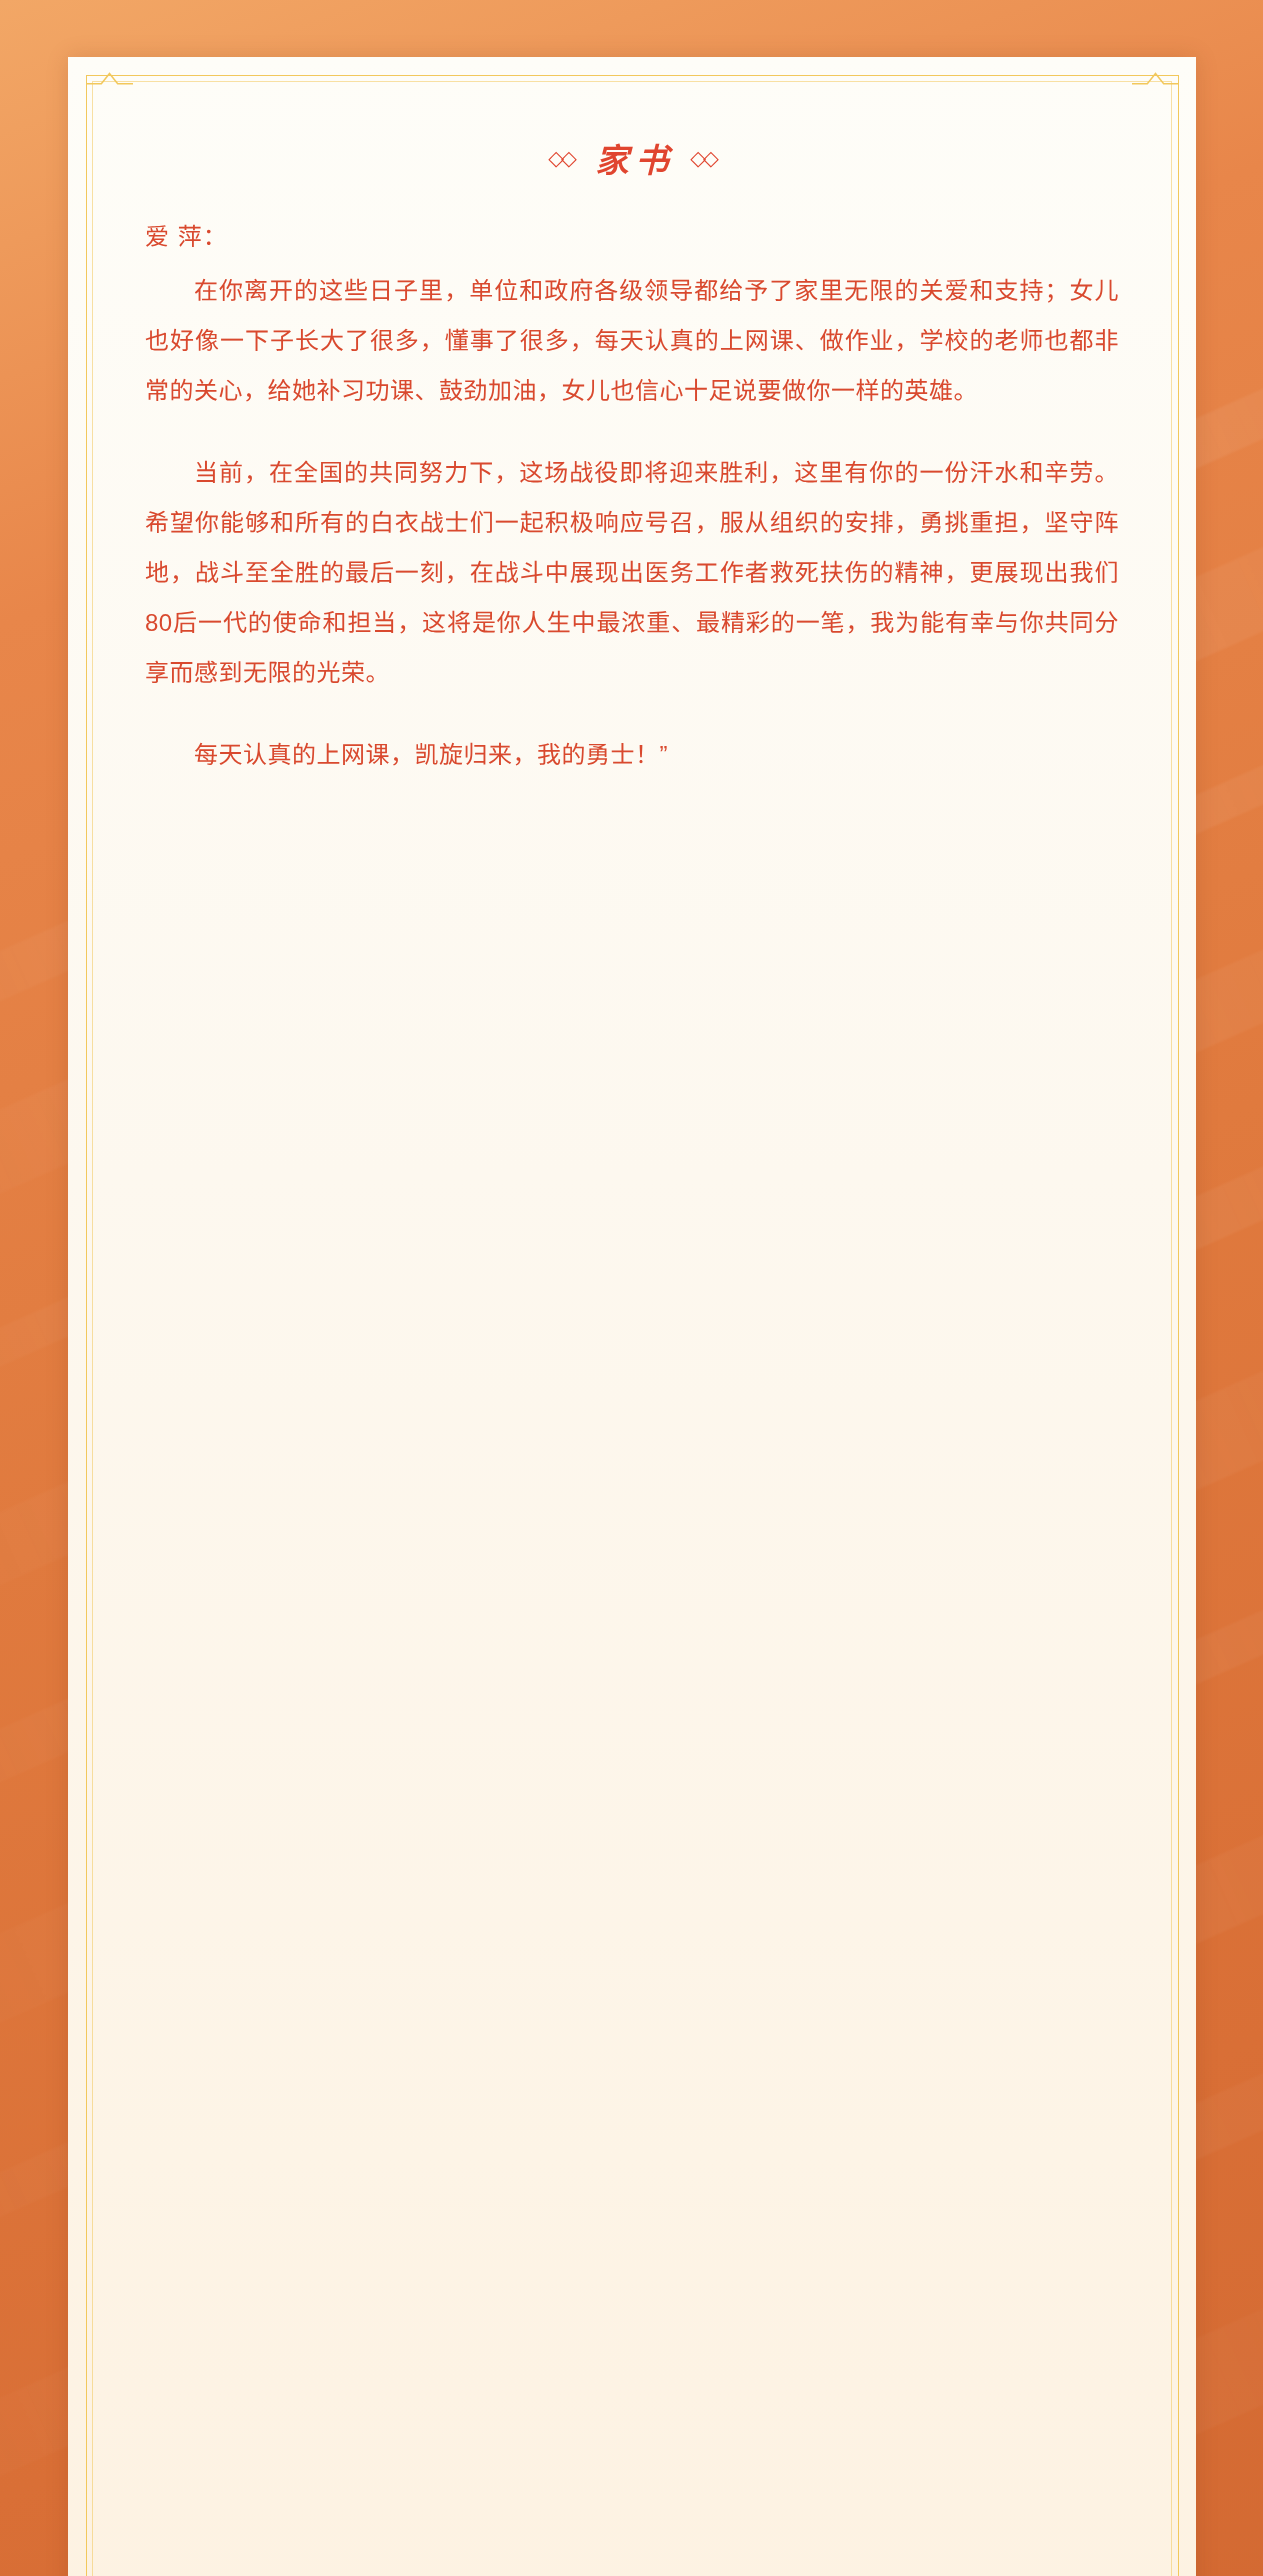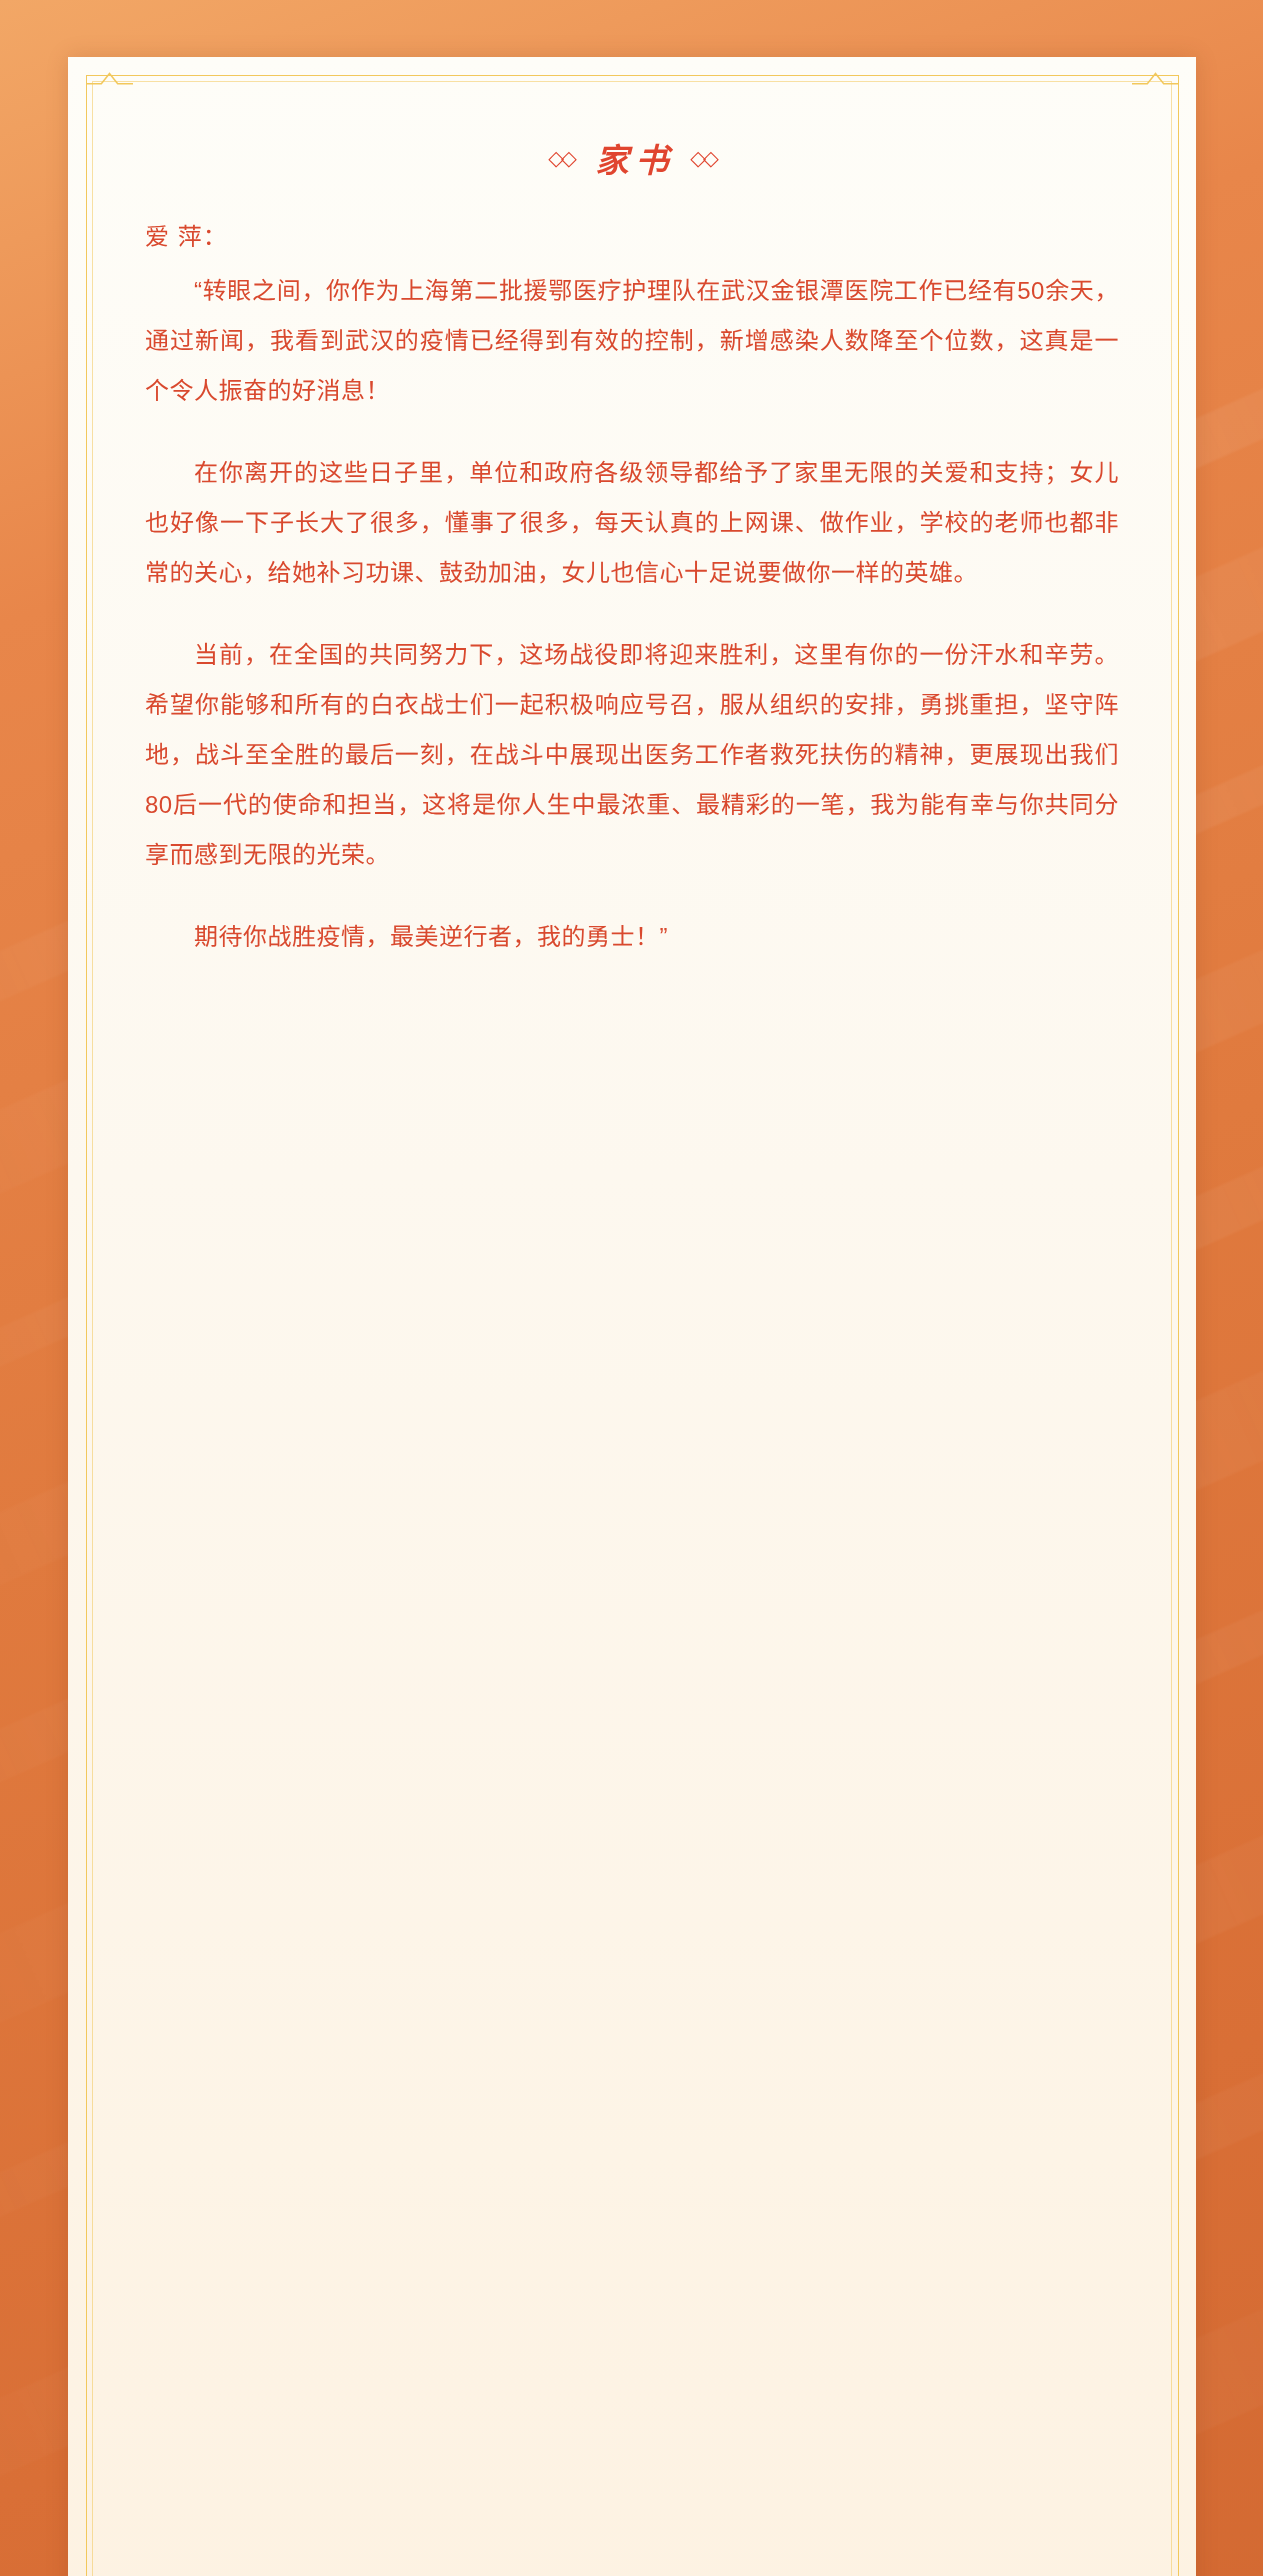--- a/index.html
+++ b/index.html
@@ -173,21 +173,20 @@
     </div>
 
     <div class="title-row">
       <span class="diamond-orn">◇◇</span>
       <span class="title-text">家书</span>
       <span class="diamond-orn">◇◇</span>
     </div>
 
     <div class="letter">
       <div class="salutation">爱 萍：</div>
-      <p class="para">“转眼之间，你作为上海第二批援鄂医疗护理队在武汉金银潭医院工作已经有50余天，通过新闻，我看到武汉的疫情已经得到有效的控制，新增感染人数降至个位数，这真是一个令人振奋的好消息！</p>
       <p class="para">在你离开的这些日子里，单位和政府各级领导都给予了家里无限的关爱和支持；女儿也好像一下子长大了很多，懂事了很多，每天认真的上网课、做作业，学校的老师也都非常的关心，给她补习功课、鼓劲加油，女儿也信心十足说要做你一样的英雄。</p>
       <p class="para">当前，在全国的共同努力下，这场战役即将迎来胜利，这里有你的一份汗水和辛劳。希望你能够和所有的白衣战士们一起积极响应号召，服从组织的安排，勇挑重担，坚守阵地，战斗至全胜的最后一刻，在战斗中展现出医务工作者救死扶伤的精神，更展现出我们80后一代的使命和担当，这将是你人生中最浓重、最精彩的一笔，我为能有幸与你共同分享而感到无限的光荣。</p>
-      <p class="para">期待你战胜疫情，最美逆行者，我的勇士！”</p>
+      <p class="para">每天认真的上网课，凯旋归来，我的勇士！”</p>
     </div>
 
   </div>
 </div>
 
 
 </body></html>

